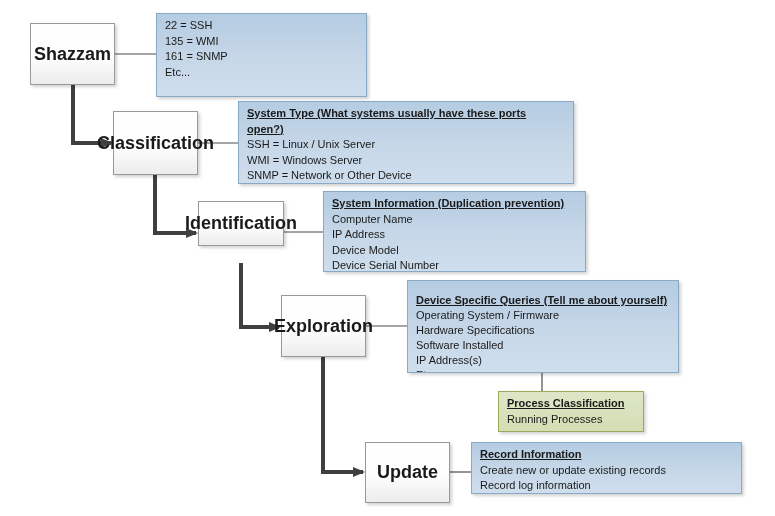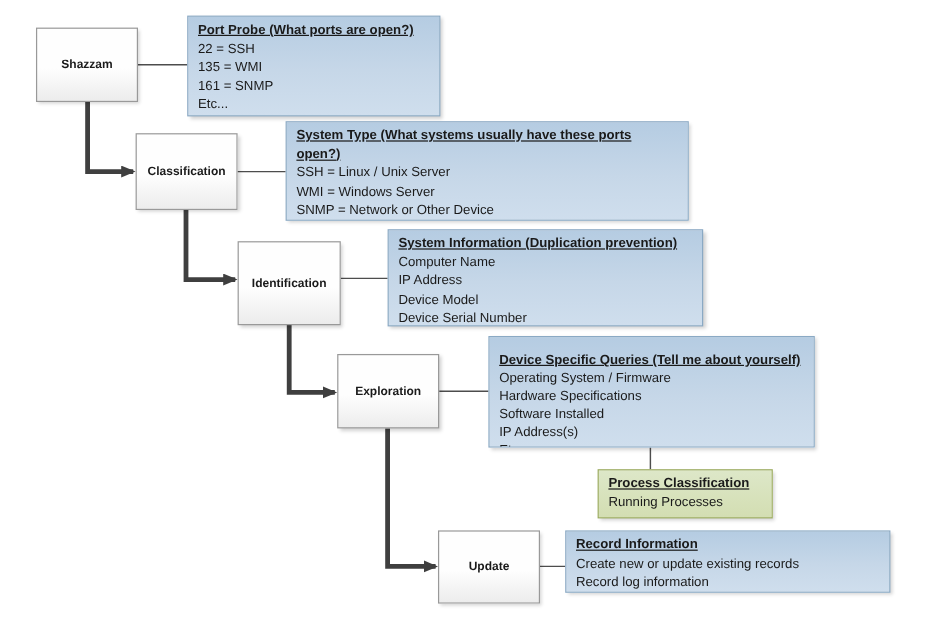--- a/index.html
+++ b/index.html
@@ -20,21 +20,21 @@
   .step {
     position: absolute;
     box-sizing: border-box;
     background: linear-gradient(180deg, #fefefe 55%, #ececec 100%);
     border: 1px solid #999999;
     box-shadow: 2px 2px 3px rgba(0,0,0,0.18);
     display: flex;
     align-items: center;
     justify-content: center;
     font-weight: bold;
-    font-size: 10px;
+    font-size: 18px;
     color: #1a1a1a;
     text-align: center;
   }
   .note {
     position: absolute;
     box-sizing: border-box;
     font-size: 11px;
     line-height: 15.5px;
     color: #1a1a1a;
     padding: 4px 8px;
@@ -50,21 +50,21 @@
     border: 1px solid #9aaa5c;
     margin-left: 28px;
   }
   .note-title {
     font-weight: bold;
     text-decoration: underline;
   }
   
   .s1 { left: 30px;  top: 23px;  width: 85px; height: 62px; }
   .s2 { left: 113px; top: 111px; width: 85px; height: 64px; }
-  .s3 { left: 198px; top: 201px; width: 86px; height: 70px; }
+  .s3 { left: 198px; top: 201px; width: 86px; height: 45px; }
   .s4 { left: 281px; top: 295px; width: 85px; height: 62px; text-align: center; }
   .s5 { left: 365px; top: 442px; width: 85px; height: 61px; }
   
   .n1 { left: 156px; top: 13px;  width: 211px; height: 84px; }
   .n2 { left: 238px; top: 101px; width: 336px; height: 83px; }
   .n3 { left: 323px; top: 191px; width: 263px; height: 81px; }
   .n4 { left: 407px; top: 280px; width: 272px; height: 93px; line-height: 15px; padding-top: 12px; }
   .n5 { left: 470px; top: 391px; width: 146px; height: 41px; }
   .n6 { left: 471px; top: 442px; width: 271px; height: 52px; }
 </style>
@@ -103,21 +103,20 @@
     <span>Identification</span>
   </div>
   <div class="step s4">
     <span>Exploration</span>
   </div>
   <div class="step s5">
     <span>Update</span>
   </div>
 
   <div class="note blue n1">
-    <div class="note-title">Port Probe (What ports are open?)</div>
     <div class="note-line">22 = SSH</div>
     <div class="note-line">135 = WMI</div>
     <div class="note-line">161 = SNMP</div>
     <div class="note-line">Etc...</div>
   </div>
 
   <div class="note blue n2">
     <div class="note-title">System Type (What systems usually have these ports open?)</div>
     <div class="note-line">SSH = Linux / Unix Server</div>
     <div class="note-line">WMI = Windows Server</div>

